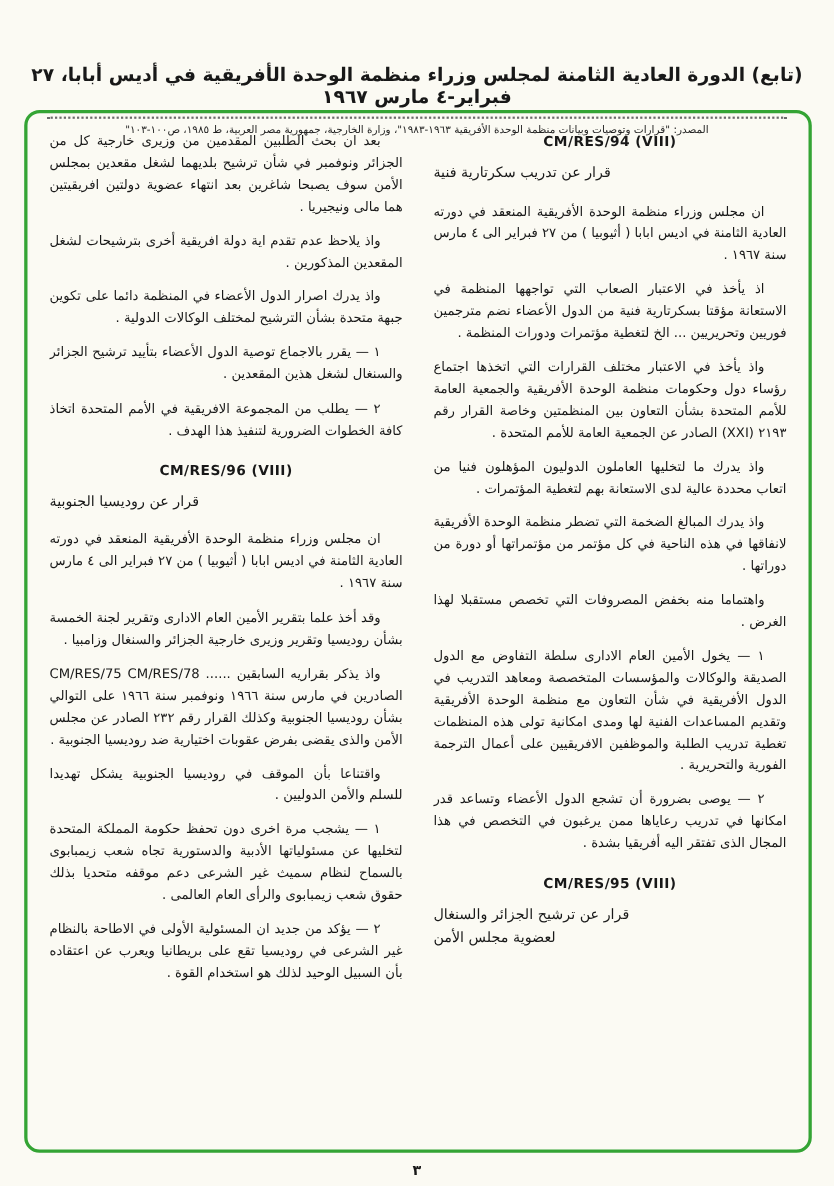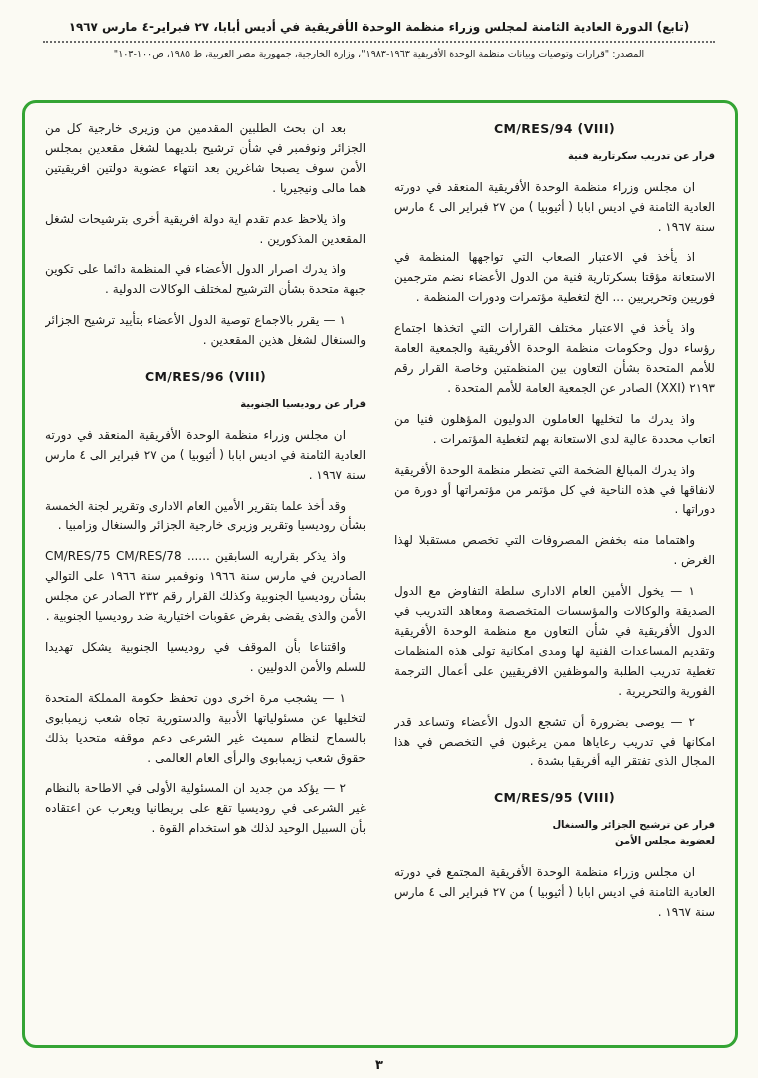--- a/index.html
+++ b/index.html
@@ -7,23 +7,24 @@
   body {
     background: #fbfaf3;
     font-family: "DejaVu Sans", sans-serif;
     color: #181818;
     position: relative;
     overflow: hidden;
   }
   .header { text-align: center; padding-top: 20px; }
   .doc-title {
     direction: rtl;
-    font-size: 12px;
+    font-size: 17px;
     font-weight: bold;
     letter-spacing: 0.2px;
+    margin-top: 39px;
   }
   .header-rule {
     width: 672px;
     margin: 7px auto 5px auto;
     border-top: 2px dotted #6a6a6a;
     height: 0;
   }
   .source {
     direction: rtl;
     font-size: 9.5px;
@@ -53,23 +54,23 @@
   .block.code {
     direction: ltr;
     text-align: center;
     font-weight: bold;
     font-size: 12.5px;
     letter-spacing: 0.4px;
     margin: 16px 0 8px 0;
   }
   .col > .block.code:first-child { margin-top: 0; }
   .block.title {
-    text-align: right;
-    font-weight: bold;
-    font-size: 10px;
+    text-align: left;
+    font-weight: normal;
+    font-size: 13px;
     line-height: 1.6;
     margin: 4px 0 14px 0;
     white-space: pre-line;
   }
   .block.para {
     text-align: justify;
     text-indent: 20px;
     margin-bottom: 11px;
   }
   .page-num {
@@ -100,27 +101,27 @@
         <div class="block para">اذ يأخذ في الاعتبار الصعاب التي تواجهها المنظمة في الاستعانة مؤقتا بسكرتارية فنية من الدول الأعضاء نضم مترجمين فوريين وتحريريين ... الخ لتغطية مؤتمرات ودورات المنظمة .</div>
         <div class="block para">واذ يأخذ في الاعتبار مختلف القرارات التي اتخذها اجتماع رؤساء دول وحكومات منظمة الوحدة الأفريقية والجمعية العامة للأمم المتحدة بشأن التعاون بين المنظمتين وخاصة القرار رقم ٢١٩٣ (XXI) الصادر عن الجمعية العامة للأمم المتحدة .</div>
         <div class="block para">واذ يدرك ما لتخليها العاملون الدوليون المؤهلون فنيا من اتعاب محددة عالية لدى الاستعانة بهم لتغطية المؤتمرات .</div>
         <div class="block para">واذ يدرك المبالغ الضخمة التي تضطر منظمة الوحدة الأفريقية لانفاقها في هذه الناحية في كل مؤتمر من مؤتمراتها أو دورة من دوراتها .</div>
         <div class="block para">واهتماما منه بخفض المصروفات التي تخصص مستقبلا لهذا الغرض .</div>
         <div class="block para">١ — يخول الأمين العام الادارى سلطة التفاوض مع الدول الصديقة والوكالات والمؤسسات المتخصصة ومعاهد التدريب في الدول الأفريقية في شأن التعاون مع منظمة الوحدة الأفريقية وتقديم المساعدات الفنية لها ومدى امكانية تولى هذه المنظمات تغطية تدريب الطلبة والموظفين الافريقيين على أعمال الترجمة الفورية والتحريرية .</div>
         <div class="block para">٢ — يوصى بضرورة أن تشجع الدول الأعضاء وتساعد قدر امكانها في تدريب رعاياها ممن يرغبون في التخصص في هذا المجال الذى تفتقر اليه أفريقيا بشدة .</div>
         <div class="block code" dir="ltr">CM/RES/95  (VIII)</div>
         <div class="block title">قرار عن ترشيح الجزائر والسنغال
 لعضوية مجلس الأمن</div>
-        <div class="block para">ان مجلس وزراء منظمة الوحدة الأفريقية المجتمع في دورته العادية الثامنة في اديس ابابا ( أثيوبيا ) من ٢٧ فبراير الى ٤ مارس سنة ١٩٦٧ .</div>
       </div>
     <div class="col" id="col-left" dir="rtl">
         <div class="block para">بعد ان بحث الطلبين المقدمين من وزيرى خارجية كل من الجزائر ونوفمبر في شأن ترشيح بلديهما لشغل مقعدين بمجلس الأمن سوف يصبحا شاغرين بعد انتهاء عضوية دولتين افريقيتين هما مالى ونيجيريا .</div>
         <div class="block para">واذ يلاحظ عدم تقدم اية دولة افريقية أخرى بترشيحات لشغل المقعدين المذكورين .</div>
         <div class="block para">واذ يدرك اصرار الدول الأعضاء في المنظمة دائما على تكوين جبهة متحدة بشأن الترشيح لمختلف الوكالات الدولية .</div>
         <div class="block para">١ — يقرر بالاجماع توصية الدول الأعضاء بتأييد ترشيح الجزائر والسنغال لشغل هذين المقعدين .</div>
+        <div class="block para">٢ — يطلب من المجموعة الافريقية في الأمم المتحدة اتخاذ كافة الخطوات الضرورية لتنفيذ هذا الهدف .</div>
         <div class="block code" dir="ltr">CM/RES/96  (VIII)</div>
         <div class="block title">قرار عن روديسيا الجنوبية</div>
         <div class="block para">ان مجلس وزراء منظمة الوحدة الأفريقية المنعقد في دورته العادية الثامنة في اديس ابابا ( أثيوبيا ) من ٢٧ فبراير الى ٤ مارس سنة ١٩٦٧ .</div>
         <div class="block para">وقد أخذ علما بتقرير الأمين العام الادارى وتقرير لجنة الخمسة بشأن روديسيا وتقرير وزيرى خارجية الجزائر والسنغال وزامبيا .</div>
         <div class="block para">واذ يذكر بقراريه السابقين ...... CM/RES/75 CM/RES/78 الصادرين في مارس سنة ١٩٦٦ ونوفمبر سنة ١٩٦٦ على التوالي بشأن روديسيا الجنوبية وكذلك القرار رقم ٢٣٢ الصادر عن مجلس الأمن والذى يقضى بفرض عقوبات اختيارية ضد روديسيا الجنوبية .</div>
         <div class="block para">واقتناعا بأن الموقف في روديسيا الجنوبية يشكل تهديدا للسلم والأمن الدوليين .</div>
         <div class="block para">١ — يشجب مرة اخرى دون تحفظ حكومة المملكة المتحدة لتخليها عن مسئولياتها الأدبية والدستورية تجاه شعب زيمبابوى بالسماح لنظام سميث غير الشرعى دعم موقفه متحديا بذلك حقوق شعب زيمبابوى والرأى العام العالمى .</div>
         <div class="block para">٢ — يؤكد من جديد ان المسئولية الأولى في الاطاحة بالنظام غير الشرعى في روديسيا تقع على بريطانيا ويعرب عن اعتقاده بأن السبيل الوحيد لذلك هو استخدام القوة .</div>
       </div>
   </div>

